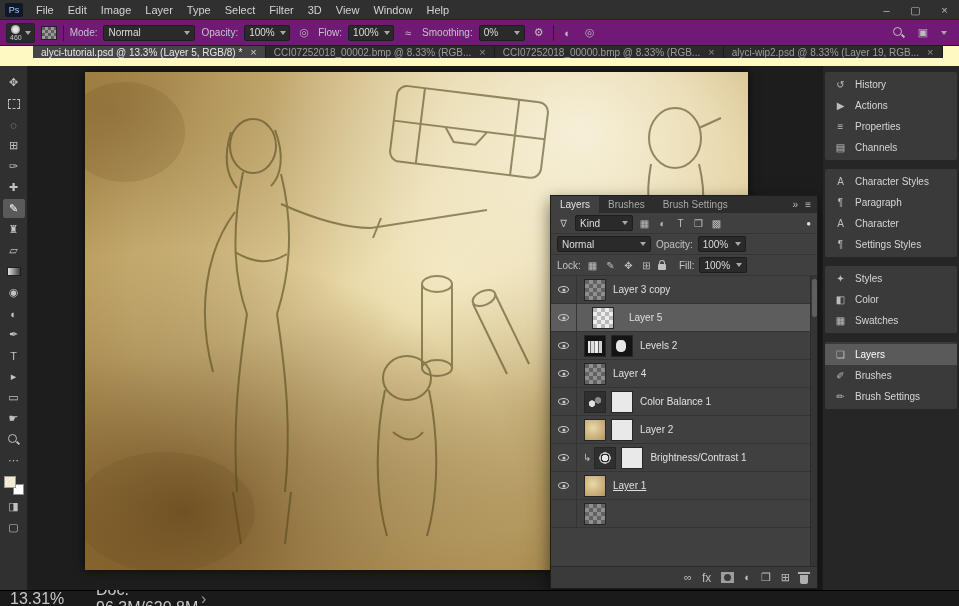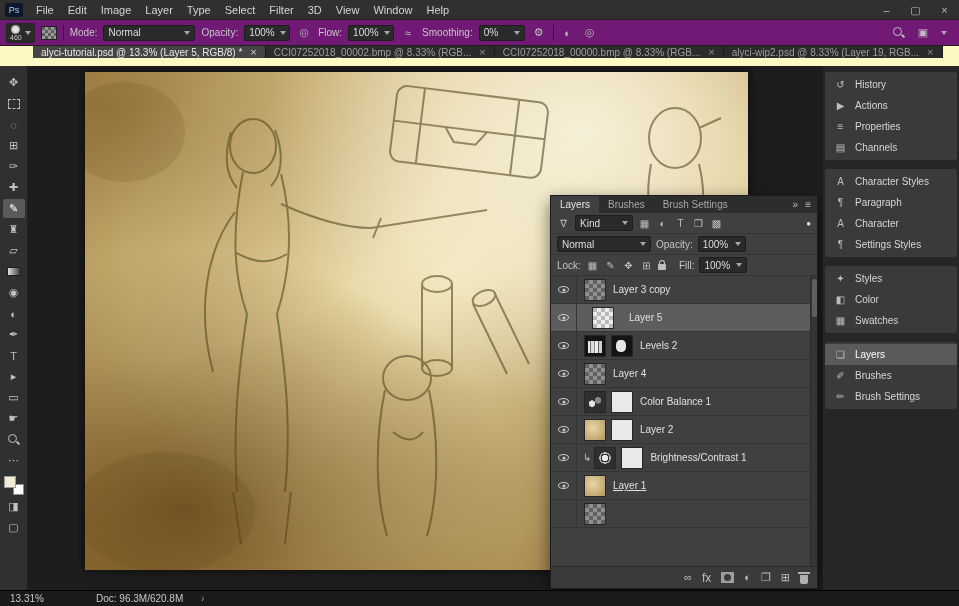--- a/index.html
+++ b/index.html
@@ -120,21 +120,21 @@
   .icon-trash::before { content:""; position:absolute; top:-3px; left:-2px; width:12px; height:2px; background:#b0b0b0; }
 
   
   .dock { width:137px; background:#262626; border-left:1px solid #1b1b1b; padding:6px 2px; display:flex; flex-direction:column; gap:9px; }
   .dock-group { background:#3a3a3a; border-radius:2px; padding:2px 0; }
   .dock-item { height:21px; display:flex; align-items:center; gap:8px; padding:0 9px; font-size:10px; color:#d6d6d6; }
   .dock-item.active { background:#5a5a5a; color:#fff; }
   .dock-icon { width:13px; text-align:center; color:#bdbdbd; font-size:10px; flex:none; }
 
   
-  .statusbar { height:16px; background:#1a1a1a; border-top:1px solid #000; display:flex; align-items:center; font-size:10px; color:#c8c8c8; padding:0 10px; }
+  .statusbar { height:16px; background:#1a1a1a; border-top:1px solid #000; display:flex; align-items:center; font-size:16px; color:#c8c8c8; padding:0 10px; }
   .status-zoom { width:86px; }
   .status-doc { width:105px; }
   .status-chevron { color:#9a9a9a; }
 </style>
 </head>
 <body>
 
 <div class="app">
 
   <div class="menubar">

